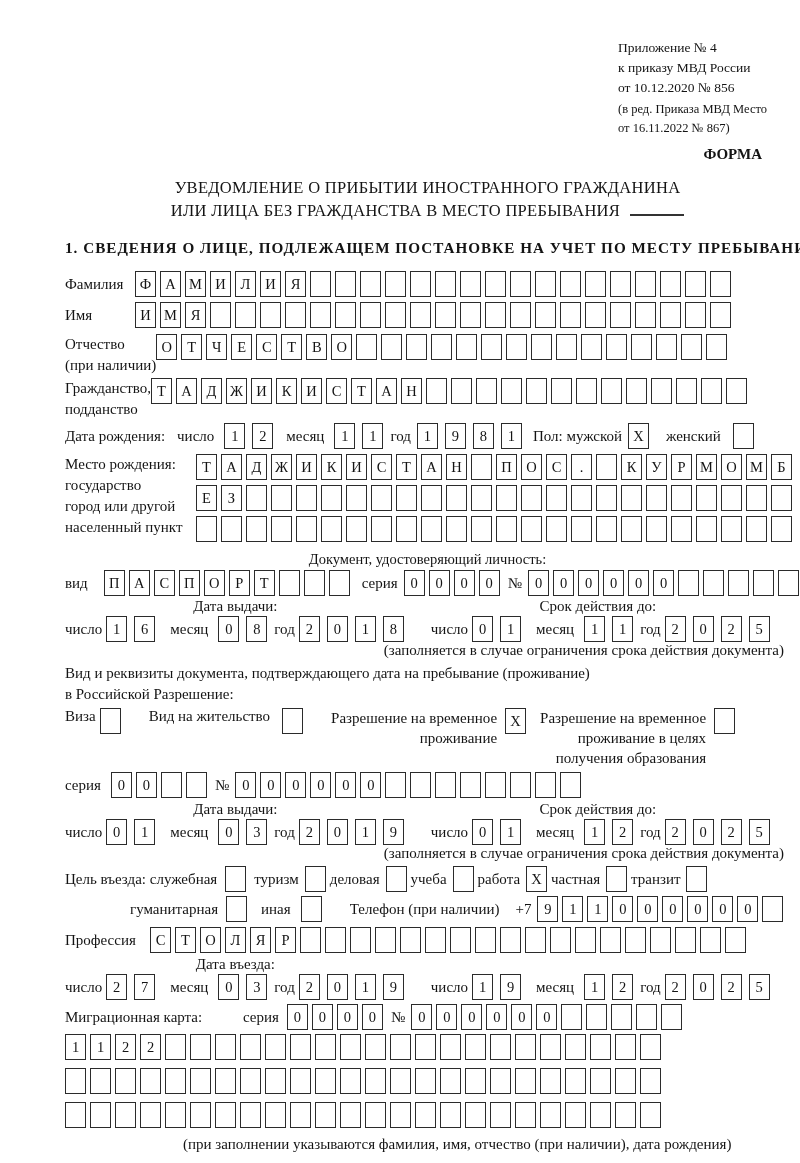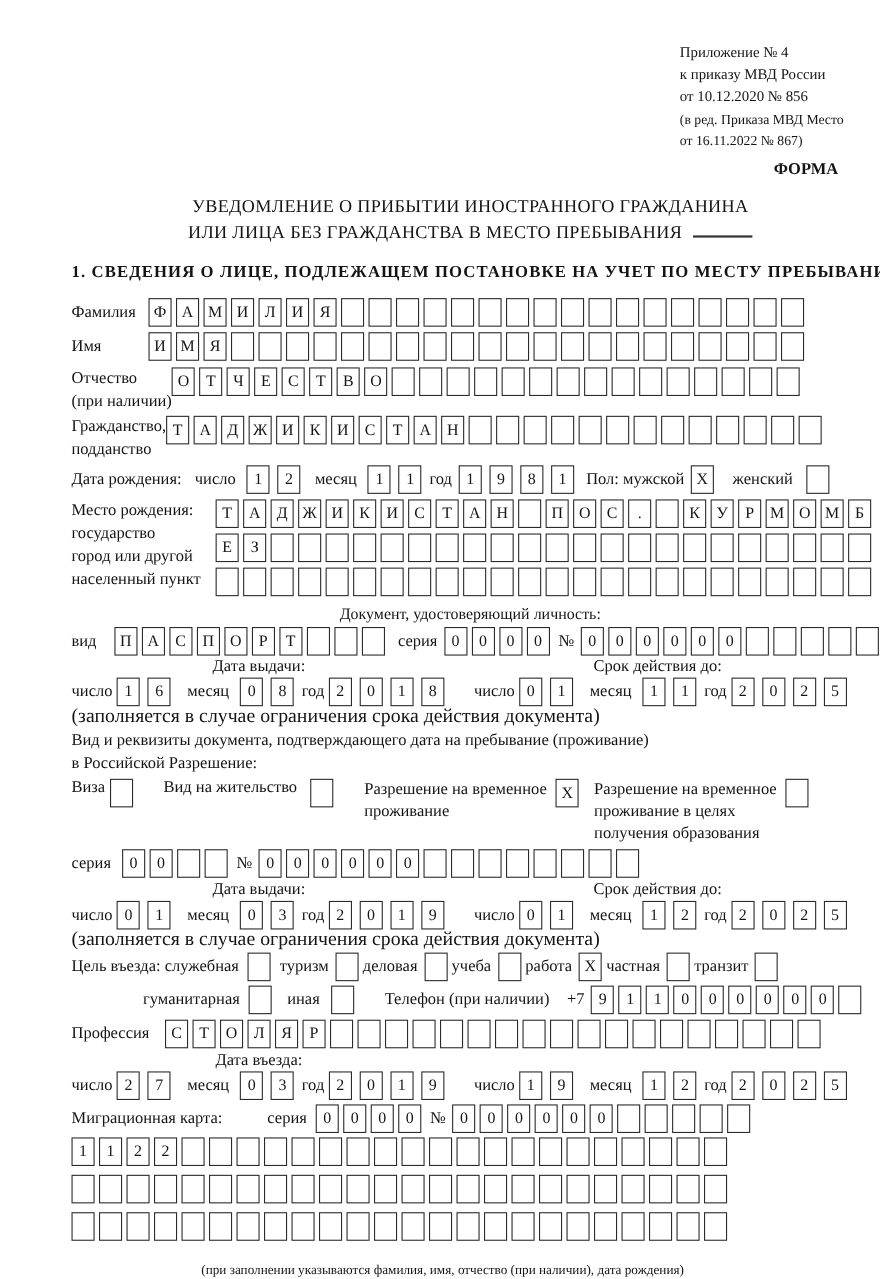--- a/index.html
+++ b/index.html
@@ -32,27 +32,27 @@
   .ml10{margin-left:10px}.ml12{margin-left:12px}.ml14{margin-left:24px}
   .ml16{margin-left:16px}.ml20{margin-left:20px}.ml28{margin-left:28px}
   .mt2{margin-top:2px}.mt3{margin-top:3px}.mt4{margin-top:4px}.mt5{margin-top:5px}
   .mt6{margin-top:6px}.mt14{margin-top:14px}
   .dochead{text-align:center;font-weight:normal;font-size:14.5px;margin-top:4px}
   .twocol{display:flex}
   .dcol-l{flex:0 0 47%}
   .dcol-r{flex:1}
   .dhead{text-align:center;font-size:15px;line-height:17px}
   .drow{display:flex;align-items:center;margin-top:1px}
-  .dfoot{font-size:18px;text-align:left;padding-right:6px;margin-top:1px;line-height:15px}
+  .dfoot{font-size:15px;text-align:right;padding-right:6px;margin-top:1px;line-height:15px}
   .para{font-size:15px;line-height:21px;margin-top:5px}
-  .cbb{font-size:15px;text-align:left;line-height:20px}
+  .cbb{font-size:15px;text-align:right;line-height:20px}
   .stack3{display:flex;flex-direction:column}
   .bprows .cells{margin-bottom:5px}
   .reprows .cells{margin-bottom:8px}
-  .repfoot{font-size:12px;margin-left:118px;margin-top:11px}
+  .repfoot{font-size:15px;margin-left:118px;margin-top:0px}
 </style>
 </head>
 <body>
 
 <div class="page">
 
   <div class="hdrblock">
     <div class="ln">Приложение № 4</div>
     <div class="ln">к приказу МВД России</div>
     <div class="ln">от 10.12.2020 № 856</div>

